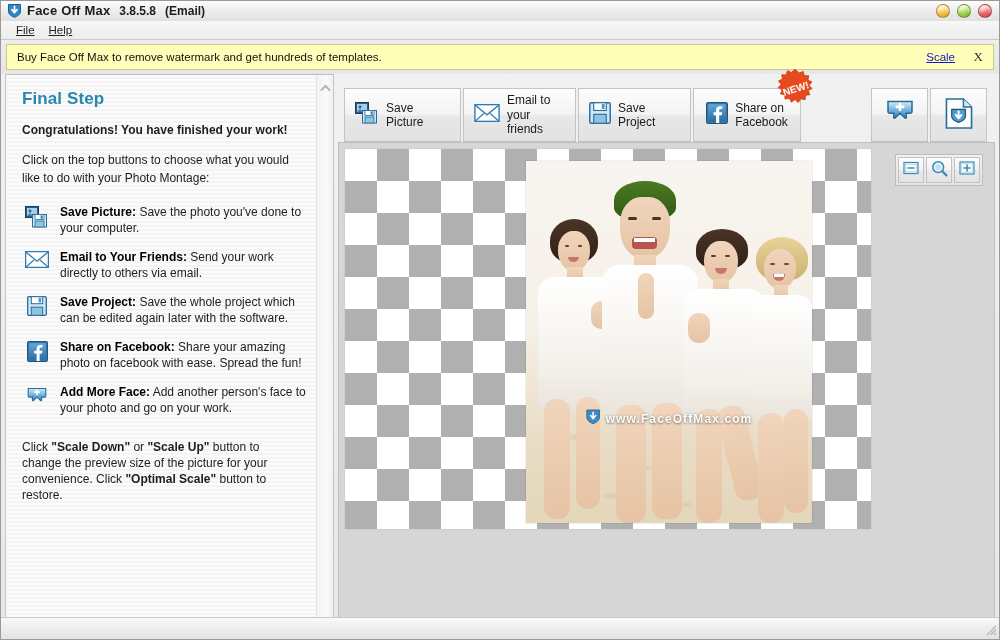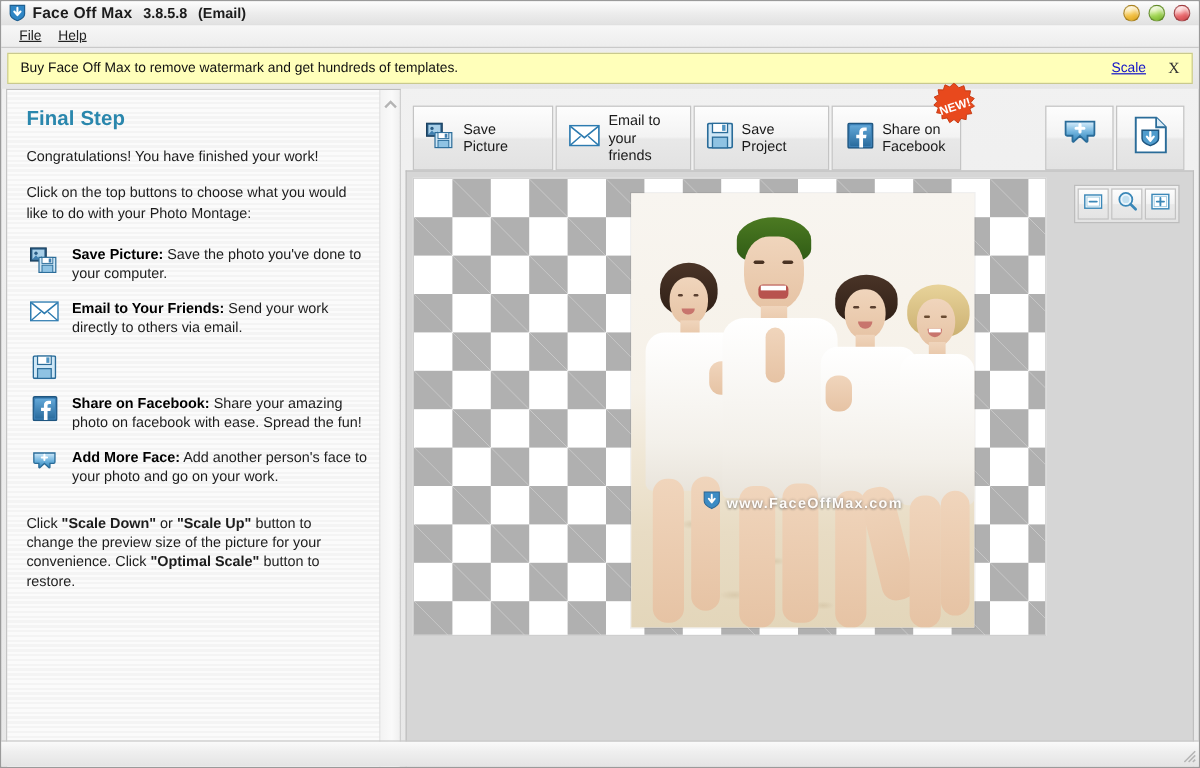--- a/index.html
+++ b/index.html
@@ -130,20 +130,21 @@
   }
   .final-step {
     font-size: 17px; font-weight: bold; color: #2a87ad;
     margin: 2px 0 13px 0;
     letter-spacing: .1px;
   }
   .lead {
     font-size: 12px; color: #1d1d1d;
     margin-bottom: 14px;
     line-height: 1.35;
+    font-weight: bold;
   }
   .lead2 {
     font-size: 12px; color: #1d1d1d;
     margin-bottom: 18px;
     line-height: 1.45;
     max-width: 268px;
   }
   .feature {
     display: flex;
     margin-bottom: 13px;
@@ -403,20 +404,23 @@
 
         <div class="feature">
           <span class="feature-icon">
             <svg width="20" height="20" viewBox="0 0 20 20">
               <rect x="0.7" y="0.7" width="18.6" height="18.6" rx="1.2" fill="#cfe7f6" stroke="#2a6c99" stroke-width="1.3"></rect>
               <rect x="4.3" y="0.7" width="11.4" height="7" fill="#ffffff" stroke="#2a6c99" stroke-width="1"></rect>
               <rect x="11.6" y="1.8" width="2.6" height="4.6" fill="#4f94c2"></rect>
               <rect x="4.3" y="11.2" width="11.4" height="8.1" fill="#8fc3e3" stroke="#2a6c99" stroke-width="1"></rect>
             </svg>
           </span>
+          <div class="feature-text">
+            <b>Save Project:</b><span> Save the whole project which can be edited again later with the software.</span>
+          </div>
         </div>
 
         <div class="feature">
           <span class="feature-icon">
             <svg width="21" height="21" viewBox="0 0 21 21">
               <rect x="0.6" y="0.6" width="19.8" height="19.8" rx="1.5" fill="#3b7fb5" stroke="#1f5680" stroke-width="1.2"></rect>
               <rect x="2.2" y="2.2" width="16.6" height="16.6" rx="1" fill="url(#fbg)"></rect>
               <defs>
                   <linearGradient id="fbg" x1="0" y1="0" x2="0" y2="1">
                 <stop offset="0%" stop-color="#63a8d8"></stop>

